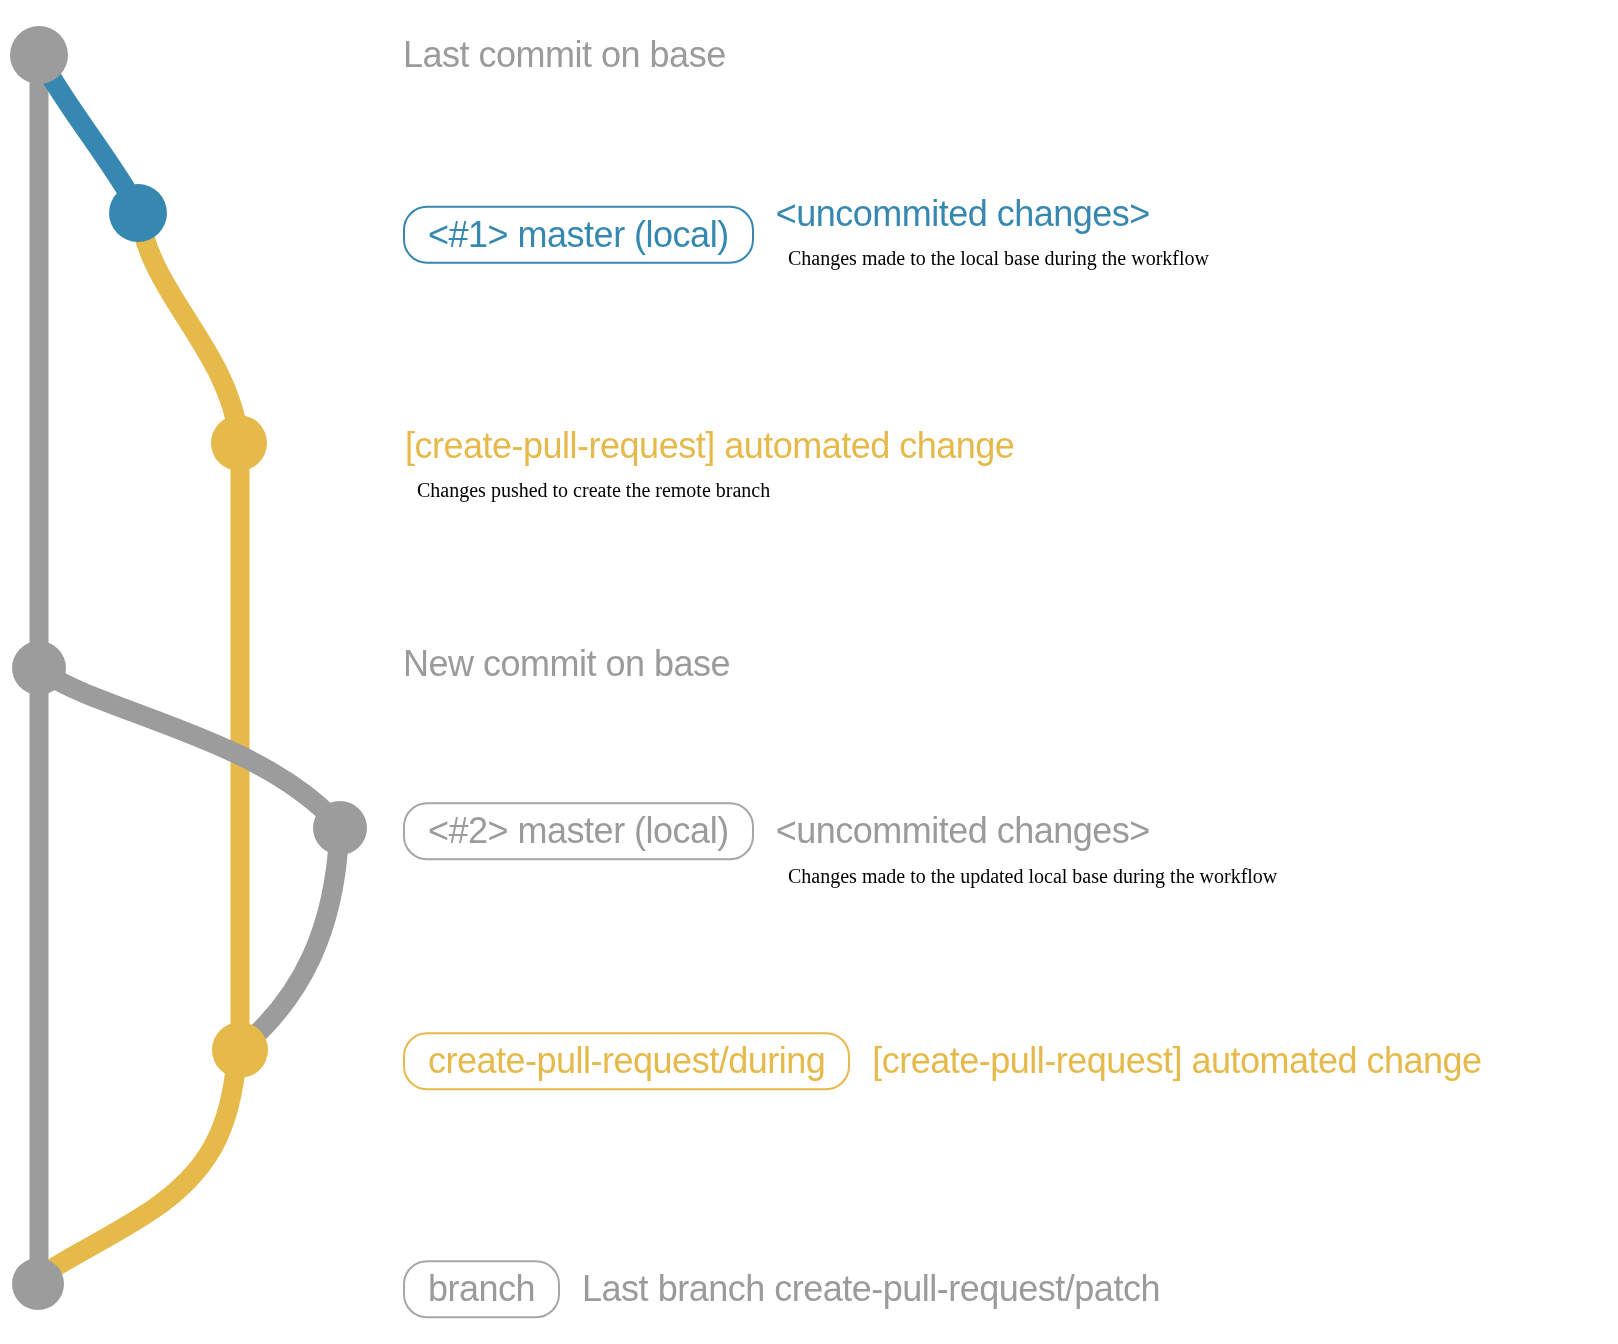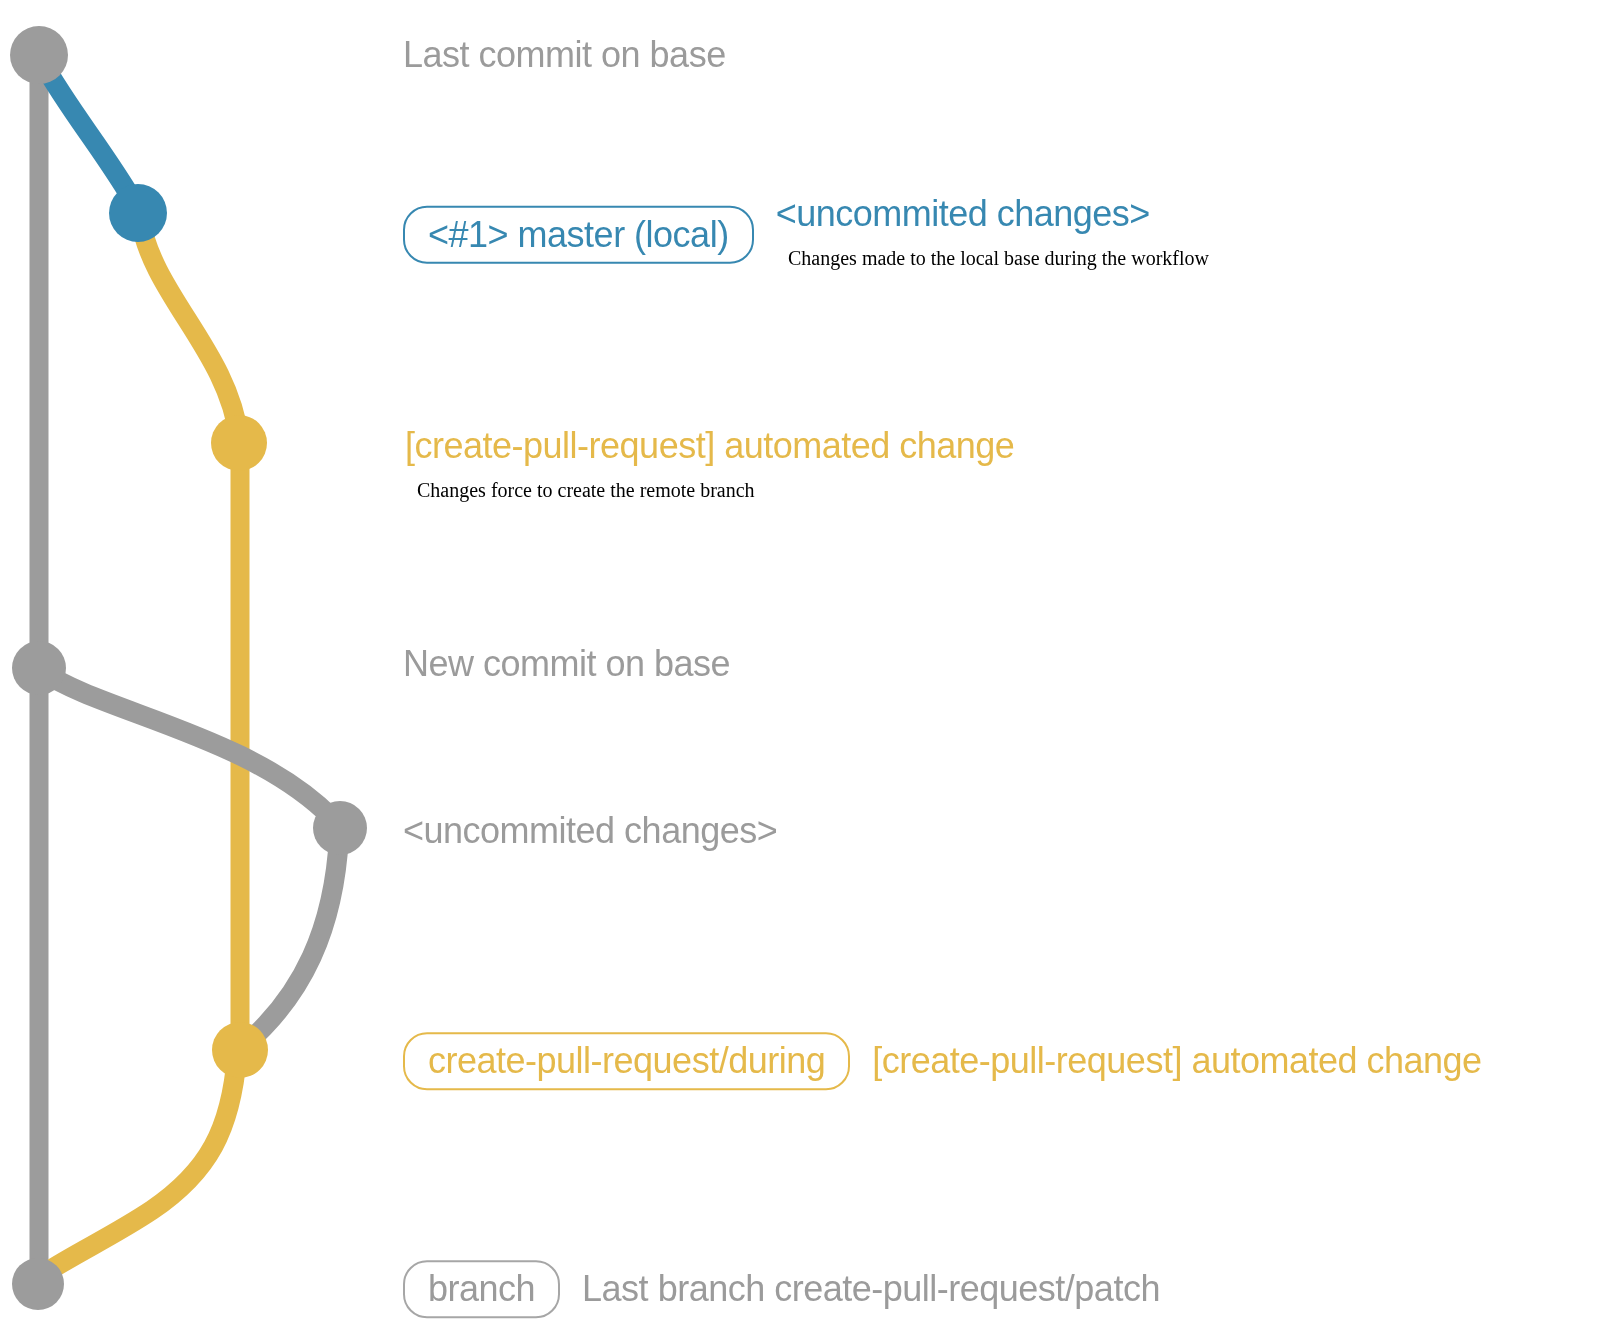--- a/index.html
+++ b/index.html
@@ -86,29 +86,31 @@
 
   <div class="row" style="left:403px; top:213px">
     <span class="sans badge badge-blue">&lt;#1&gt; master (local)</span>
     <span class="sans title-blue">&lt;uncommited changes&gt;</span>
   </div>
   <div class="desc" style="left:788px; top:258px">Changes made to the local base during the workflow</div>
 
   <div class="row" style="left:405px; top:446px">
     <span class="sans title-yellow">[create-pull-request] automated change</span>
   </div>
-  <div class="desc" style="left:417px; top:490px">Changes force to create the remote branch</div>
+  <div class="desc" style="left:417px; top:490px">Changes pushed to create the remote branch</div>
 
   <div class="row" style="left:403px; top:664px">
     <span class="sans glabel">New commit on base</span>
   </div>
 
   <div class="row" style="left:403px; top:831px">
+    <span class="sans badge badge-gray">&lt;#2&gt; master (local)</span>
     <span class="sans title-gray">&lt;uncommited changes&gt;</span>
   </div>
+  <div class="desc" style="left:788px; top:876px">Changes made to the updated local base during the workflow</div>
 
   <div class="row" style="left:403px; top:1061px">
     <span class="sans badge badge-yellow">create-pull-request/during</span>
     <span class="sans title-yellow">[create-pull-request] automated change</span>
   </div>
 
   <div class="row" style="left:403px; top:1289px">
     <span class="sans badge badge-gray">branch</span>
     <span class="sans title-gray">Last branch create-pull-request/patch</span>
   </div>

